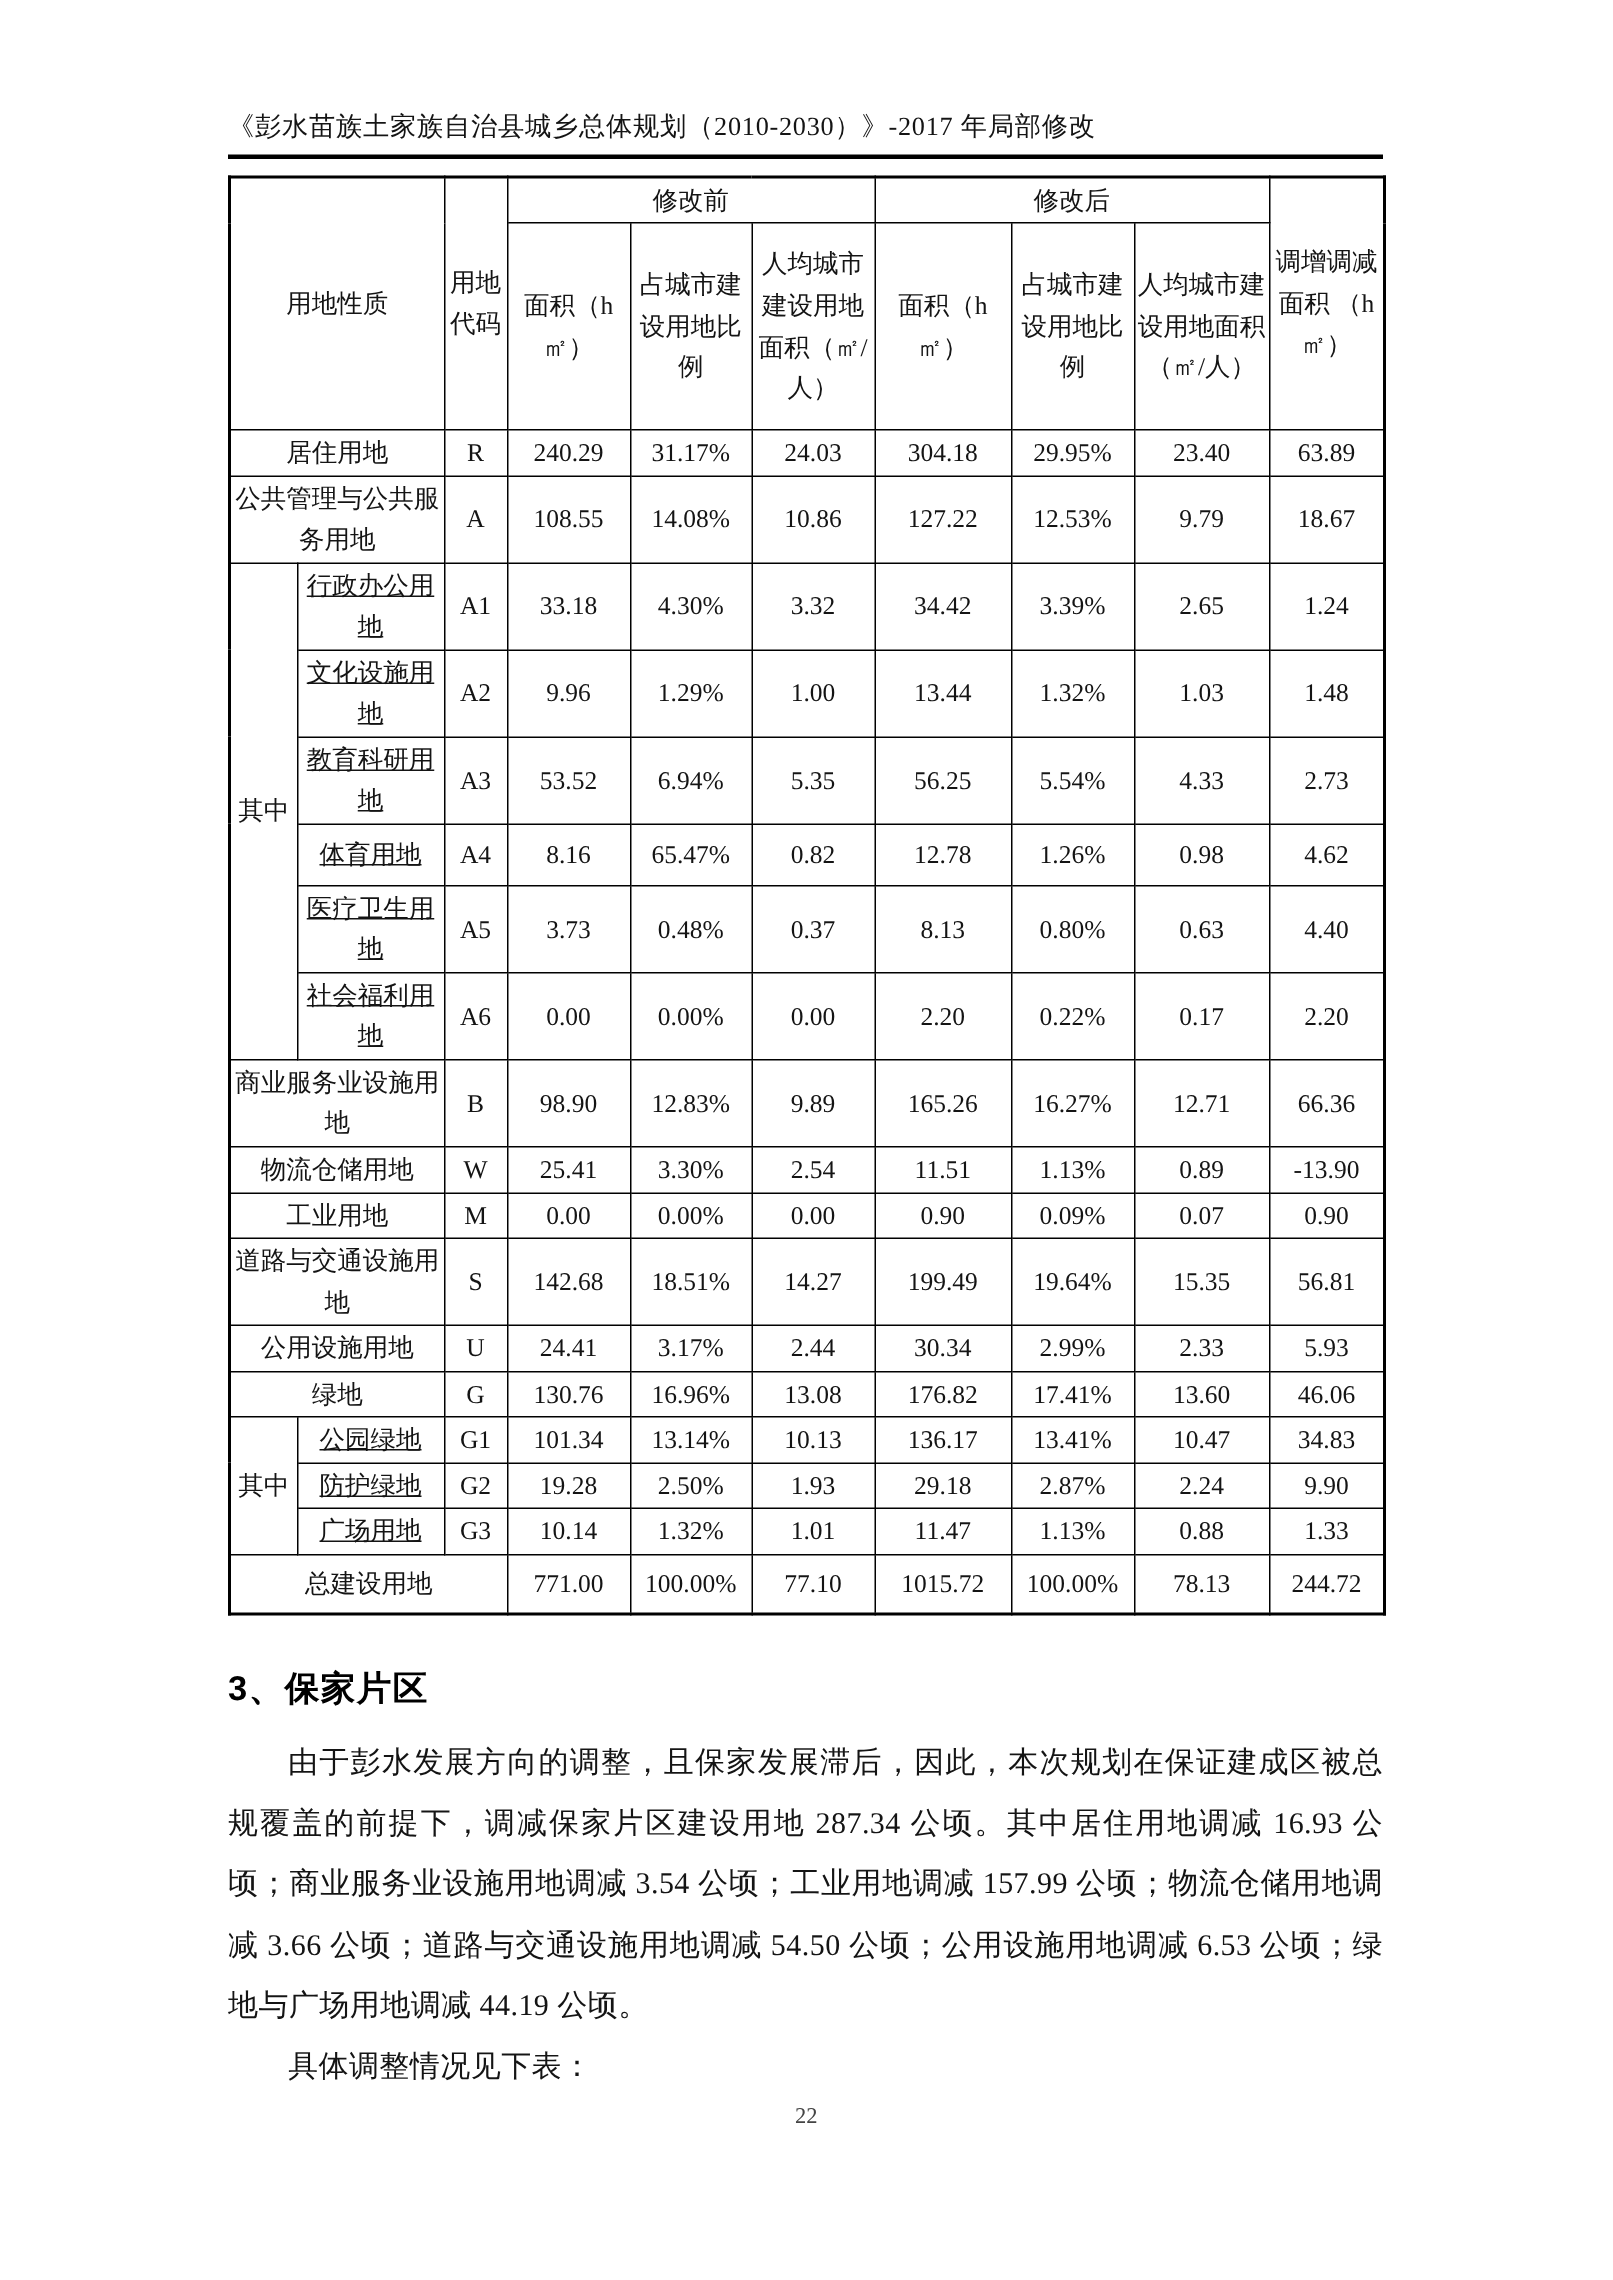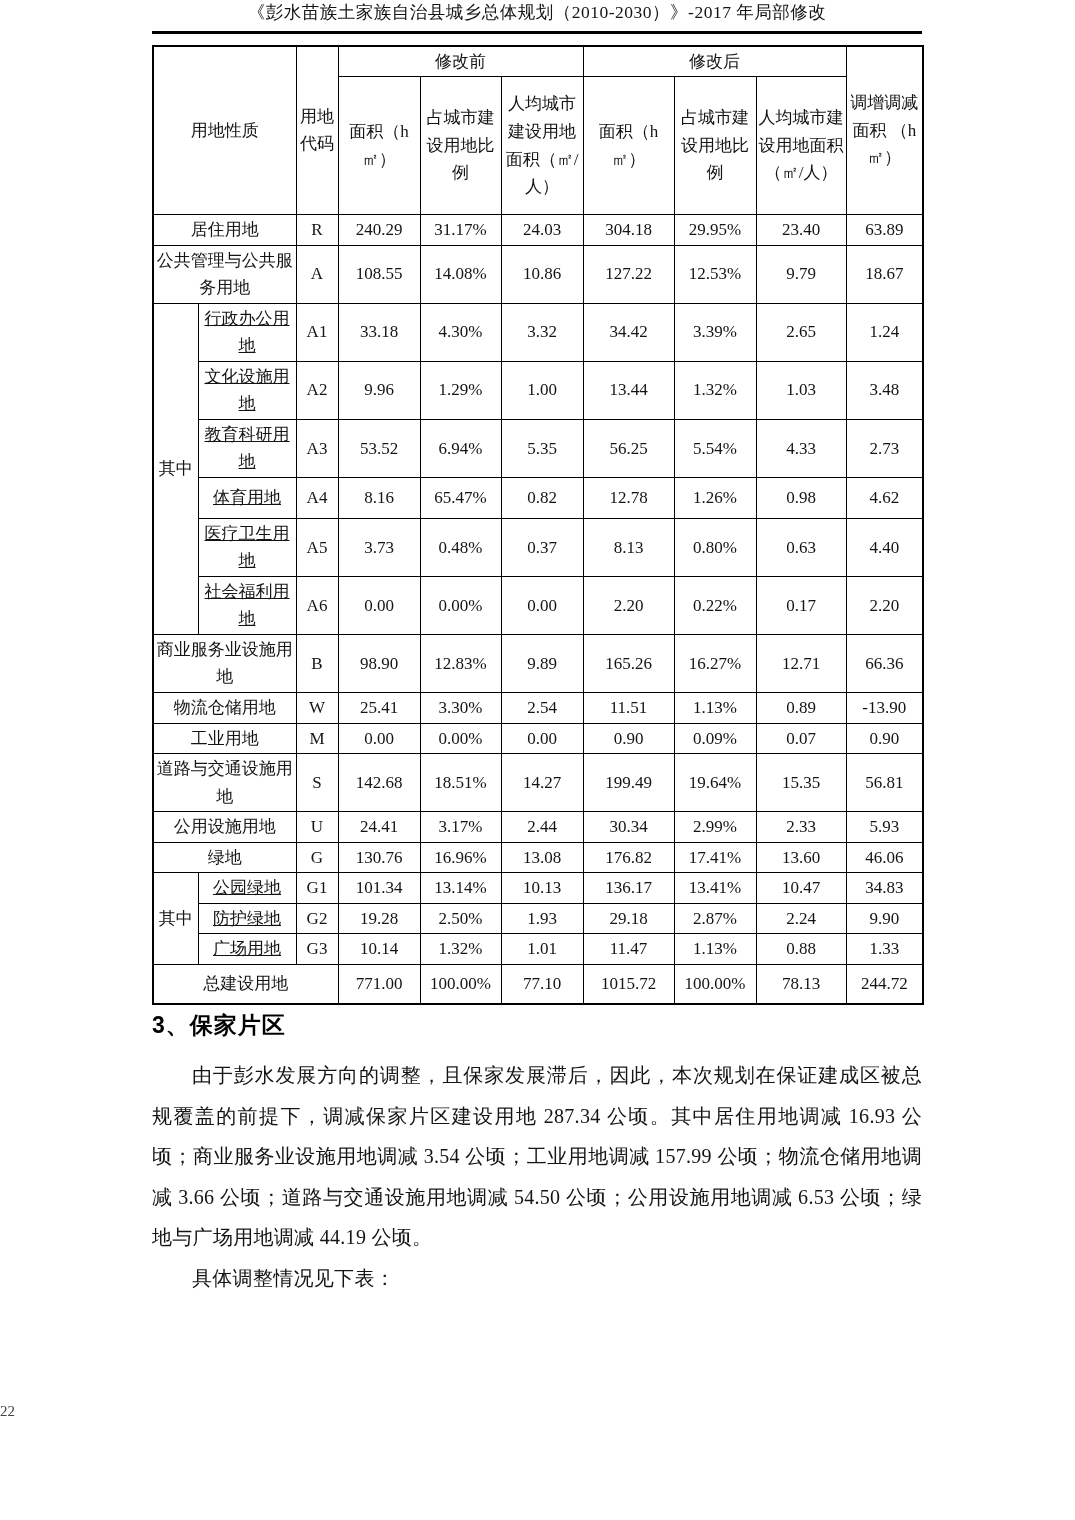--- a/index.html
+++ b/index.html
@@ -13,21 +13,21 @@
     background: #ffffff;
     overflow: hidden;
   }
   .content {
     position: absolute;
     left: 152px;
     top: 0;
     width: 770px;
   }
   .doc-header-title {
-    text-align: center;
+    margin-top: 72px;
     font-size: 17.5px;
     letter-spacing: 0.5px;
     white-space: nowrap;
   }
   .header-rule {
     margin-top: 7px;
     height: 2.5px;
     background: #000;
   }
   .table-caption {
@@ -57,41 +57,42 @@
   th.hdr-wrap { padding: 1px 10px; }
   th.hdr-area-b { padding: 1px 16px; }
   th.hdr-area-a { padding: 1px 9px; }
   th.hdr-change { padding: 1px 9px; }
   
   .v-narrow { padding: 1px 12px; line-height: 1.75; }
   
   td.name-cell { padding: 1px 13px; }
   td.name-sub  { padding: 1px 11px; text-decoration: underline; }
   .section-heading {
-    margin-top: 5px;
+    margin-top: 33px;
     font-family: "Liberation Sans", "DejaVu Sans", sans-serif;
     font-weight: bold;
     font-size: 23px;
     letter-spacing: 1px;
     color: #000;
   }
   .body-text {
     margin-top: 14px;
     font-size: 20px;
     line-height: 40.5px;
     text-align: justify;
     text-indent: 2em;
     letter-spacing: 0.3px;
   }
   .body-text.follow { margin-top: 0; font-family: Liberation Serif, serif; }
   .page-number {
     position: absolute;
     left: 0;
     width: 1075px;
     top: 1403px;
+    text-align: center;
     font-size: 15px;
     color: #444;
   }
 </style>
 </head>
 <body>
 
 <div class="page">
   <div class="content">
 
@@ -166,21 +167,21 @@
         </tr>
         <tr style="height:58px">
           <td class="name-sub">文化设施用地</td>
           <td>A2</td>
           <td>9.96</td>
           <td>1.29%</td>
           <td>1.00</td>
           <td>13.44</td>
           <td>1.32%</td>
           <td>1.03</td>
-          <td>3.48</td>
+          <td>1.48</td>
         </tr>
         <tr style="height:57px">
           <td class="name-sub">教育科研用地</td>
           <td>A3</td>
           <td>53.52</td>
           <td>6.94%</td>
           <td>5.35</td>
           <td>56.25</td>
           <td>5.54%</td>
           <td>4.33</td>

